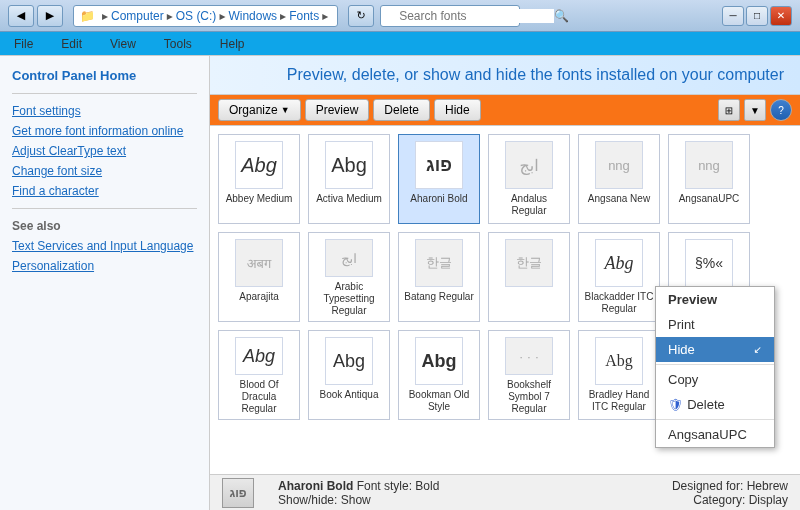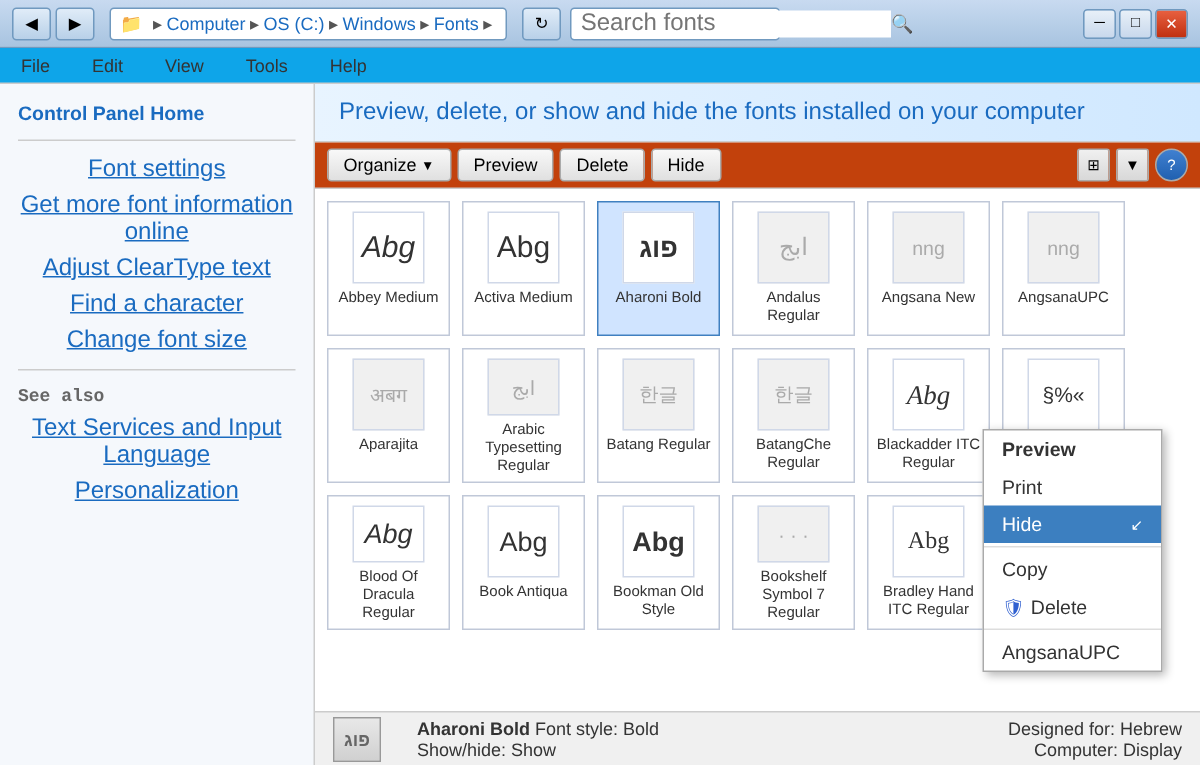--- a/index.html
+++ b/index.html
@@ -11,41 +11,41 @@
     .titlebar-controls { display: flex; gap: 2px; }
     .title-btn { width: 22px; height: 20px; border: 1px solid #7099bf; border-radius: 3px; display: flex; align-items: center; justify-content: center; font-size: 10px; cursor: pointer; }
     .title-btn.minimize { background: linear-gradient(to bottom, #e8f0f8, #c8d8ec); }
     .title-btn.maximize { background: linear-gradient(to bottom, #e8f0f8, #c8d8ec); }
     .title-btn.close { background: linear-gradient(to bottom, #e86040, #c03010); color: white; }
     .nav-btn { width: 26px; height: 22px; background: linear-gradient(to bottom, #e0ecf8, #b8d0e8); border: 1px solid #7099bf; border-radius: 3px; cursor: pointer; display: flex; align-items: center; justify-content: center; font-size: 11px; }
     .address-bar { flex: 1; height: 22px; background: white; border: 1px solid #7099bf; border-radius: 3px; display: flex; align-items: center; padding: 0 6px; margin: 0 4px; font-size: 12px; }
     .breadcrumb-item { color: #1a6bc0; text-align: right; }
     .breadcrumb-sep { color: #555; margin: 0 3px; }
     .search-box { width: 140px; height: 22px; border: 1px solid #7099bf; border-radius: 3px; display: flex; align-items: center; padding: 0 6px; background: white; }
-    .search-box input { border: none; outline: none; flex: 1; font-size: 16px; }
+    .search-box input { border: none; outline: none; flex: 1; font-size: 12px; margin-left: 12px; }
 
     
     .menubar { background: #0ea5e9; height: 24px; display: flex; align-items: center; padding: 0 8px; border-bottom: 1px solid #ccc; gap: 16px; }
     .menu-item { cursor: pointer; padding: 2px 6px; color: #333; font-size: 12px; }
 
     
     .main { display: flex; height: calc(510px - 32px - 24px); }
 
     
     .sidebar { width: 210px; background: #f5f8fc; border-right: 1px solid #ccc; padding: 12px; flex-shrink: 0; }
     .sidebar-section-title { color: #1a6bc0; font-size: 13px; font-weight: bold; margin-bottom: 10px; cursor: pointer; }
-    .sidebar-link { color: #1a6bc0; font-size: 16px; cursor: pointer; margin-bottom: 6px; text-decoration: underline; display: block; text-align: center; }
+    .sidebar-link { color: #1a6bc0; font-size: 12px; cursor: pointer; margin-bottom: 6px; text-decoration: underline; display: block; }
     .sidebar-divider { border: none; border-top: 1px solid #ccc; margin: 10px 0; }
-    .sidebar-see-also { color: #666; font-size: 12px; font-weight: bold; margin-bottom: 6px; font-family: Liberation Mono, monospace; }
+    .sidebar-see-also { color: #666; font-size: 12px; font-weight: bold; margin-bottom: 6px; }
 
     
     .content { flex: 1; display: flex; flex-direction: column; overflow: hidden; }
     .content-header { background: linear-gradient(to right, #e8f4ff, #d0e8ff); padding: 10px 16px; border-bottom: 1px solid #ccc; }
-    .content-title { color: #1a6bc0; font-size: 16px; font-weight: normal; }
-    .toolbar { display: flex; align-items: flex-start; padding: 4px 8px; background: #c2410c; border-bottom: 1px solid #ccc; gap: 4px; }
+    .content-title { color: #1a6bc0; font-size: 16px; font-weight: normal; text-align: right; }
+    .toolbar { display: flex; align-items: flex-start; padding: 4px 8px; background: #f97316; border-bottom: 1px solid #ccc; gap: 4px; }
     .toolbar-btn { padding: 3px 10px; background: linear-gradient(to bottom, #f8f8f8, #e0e0e0); border: 1px solid #aaa; border-radius: 3px; cursor: pointer; font-size: 12px; display: flex; align-items: center; gap: 3px; }
     .toolbar-icons { margin-left: auto; display: flex; gap: 4px; }
     .view-btn { width: 22px; height: 22px; background: linear-gradient(to bottom, #f0f0f0, #d8d8d8); border: 1px solid #aaa; border-radius: 2px; cursor: pointer; display: flex; align-items: center; justify-content: center; font-size: 10px; }
 
     
     .fonts-area { flex: 1; overflow-y: auto; padding: 8px; display: flex; flex-wrap: wrap; gap: 8px; align-content: flex-start; position: relative; }
     .font-item { width: 82px; height: 90px; border: 1px solid #c0c8d8; background: white; cursor: pointer; display: flex; flex-direction: column; align-items: center; padding: 6px 4px 4px 4px; }
     .font-item.selected { background: #d0e4ff; border-color: #4080c0; }
     .font-icon { width: 48px; height: 48px; background: white; border: 1px solid #d0d8e8; display: flex; align-items: center; justify-content: center; font-size: 20px; margin-bottom: 4px; color: #333; }
     .font-icon.gray-bg { background: #f0f0f0; color: #aaa; font-size: 14px; }
@@ -111,22 +111,22 @@
 </div>
 
 <div class="main">
 
   <div class="sidebar">
     <div class="sidebar-section-title">Control Panel Home</div>
     <hr class="sidebar-divider">
     <a class="sidebar-link">Font settings</a>
     <a class="sidebar-link">Get more font information online</a>
     <a class="sidebar-link">Adjust ClearType text</a>
+    <a class="sidebar-link">Change font size</a>
     <a class="sidebar-link">Find a character</a>
-    <a class="sidebar-link">Change font size</a>
     <hr class="sidebar-divider">
     <div class="sidebar-see-also">See also</div>
     <a class="sidebar-link">Text Services and Input Language</a>
     <a class="sidebar-link">Personalization</a>
   </div>
 
   <div class="content">
     <div class="content-header">
       <div class="content-title">Preview, delete, or show and hide the fonts installed on your computer</div>
     </div>
@@ -180,21 +180,20 @@
         <div class="font-item">
           <div class="font-icon gray-bg" style="font-size:13px; direction:rtl;">ابج</div>
           <div class="font-name">Arabic Typesetting Regular</div>
         </div>
         <div class="font-item">
           <div class="font-icon gray-bg" style="font-size:13px;">한글</div>
           <div class="font-name">Batang Regular</div>
         </div>
         <div class="font-item">
           <div class="font-icon gray-bg" style="font-size:13px;">한글</div>
-          <div class="font-name">BatangChe Regular</div>
         </div>
         <div class="font-item">
           <div class="font-icon" style="font-size:18px; font-style:italic; font-family:cursive;">Abg</div>
           <div class="font-name">Blackadder ITC Regular</div>
         </div>
         <div class="font-item">
           <div class="font-icon" style="font-size:14px;">§%«</div>
           <div class="font-name">Blackletter686 BT Regular</div>
         </div>
         <div class="font-item">
@@ -238,19 +237,19 @@
           <span> Font style: </span>
           <span>Bold</span>
           <br>
           <span>Show/hide:</span>
           <span>Show</span>
         </div>
         <div class="status-right">
           <span>Designed for:</span>
           <span>Hebrew</span>
           <br>
-          <span>Computer:</span>
+          <span>Category:</span>
           <span>Display</span>
         </div>
       </div>
     </div>
   </div>
 </div>
 
 </body></html>

